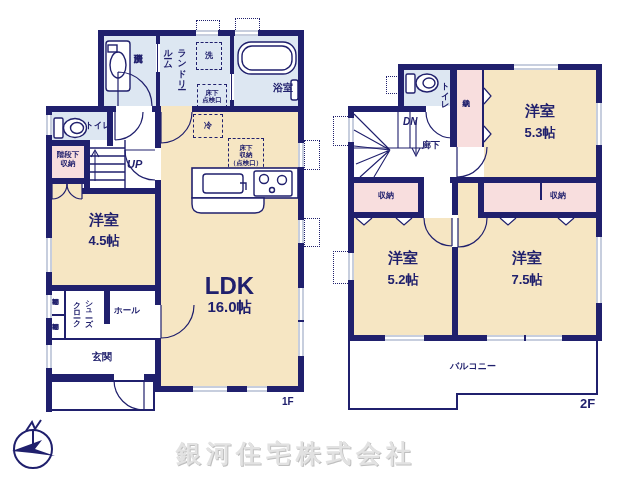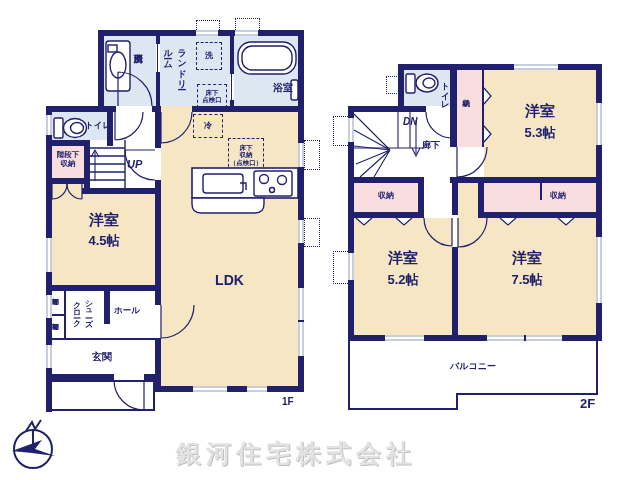--- a/index.html
+++ b/index.html
@@ -250,21 +250,22 @@
   </div>
   <div class="lbl" style="left:242px;top:82px;font-size:10px;margin-left:31px;">浴室</div>
   <div class="lbl" style="left:85px;top:121px;font-size:8.5px;">トイレ</div>
   <div class="lbl ctr" style="left:50px;top:151px;width:36px;font-size:7.5px;">
     <div>階段下</div>
     <div>収納</div>
   </div>
   <div class="lbl it" style="left:127px;top:158px;font-size:11px;">UP</div>
   <div class="lbl ctr" style="left:54px;top:211px;width:100px;font-size:15px;">洋室</div>
   <div class="lbl ctr" style="left:54px;top:234px;width:100px;font-size:13px;">4.5帖</div>
-  <div class="lbl ctr" style="left:161px;top:272px;width:137px;font-size:14px;">LDK</div>
+  <div class="lbl ctr" style="left:161px;top:272px;width:137px;font-size:24px;">LDK</div>
+  <div class="lbl ctr" style="left:161px;top:298px;width:137px;font-size:15px;">16.0帖</div>
   <div class="lbl v" style="left:52px;top:293px;font-size:6.5px;">可動棚</div>
   <div class="lbl v" style="left:52px;top:318px;font-size:6.5px;">可動棚</div>
   <div class="cols" style="left:70px;top:295px;font-size:8px;">
     <span class="v">シューズ</span>
     <span class="v">クローク</span>
   </div>
   <div class="lbl" style="left:114px;top:306px;font-size:8.5px;">ホール</div>
   <div class="lbl" style="left:92px;top:351px;font-size:10px;">玄関</div>
   <div class="lbl" style="left:282px;top:396px;font-size:10px;">1F</div>
 

